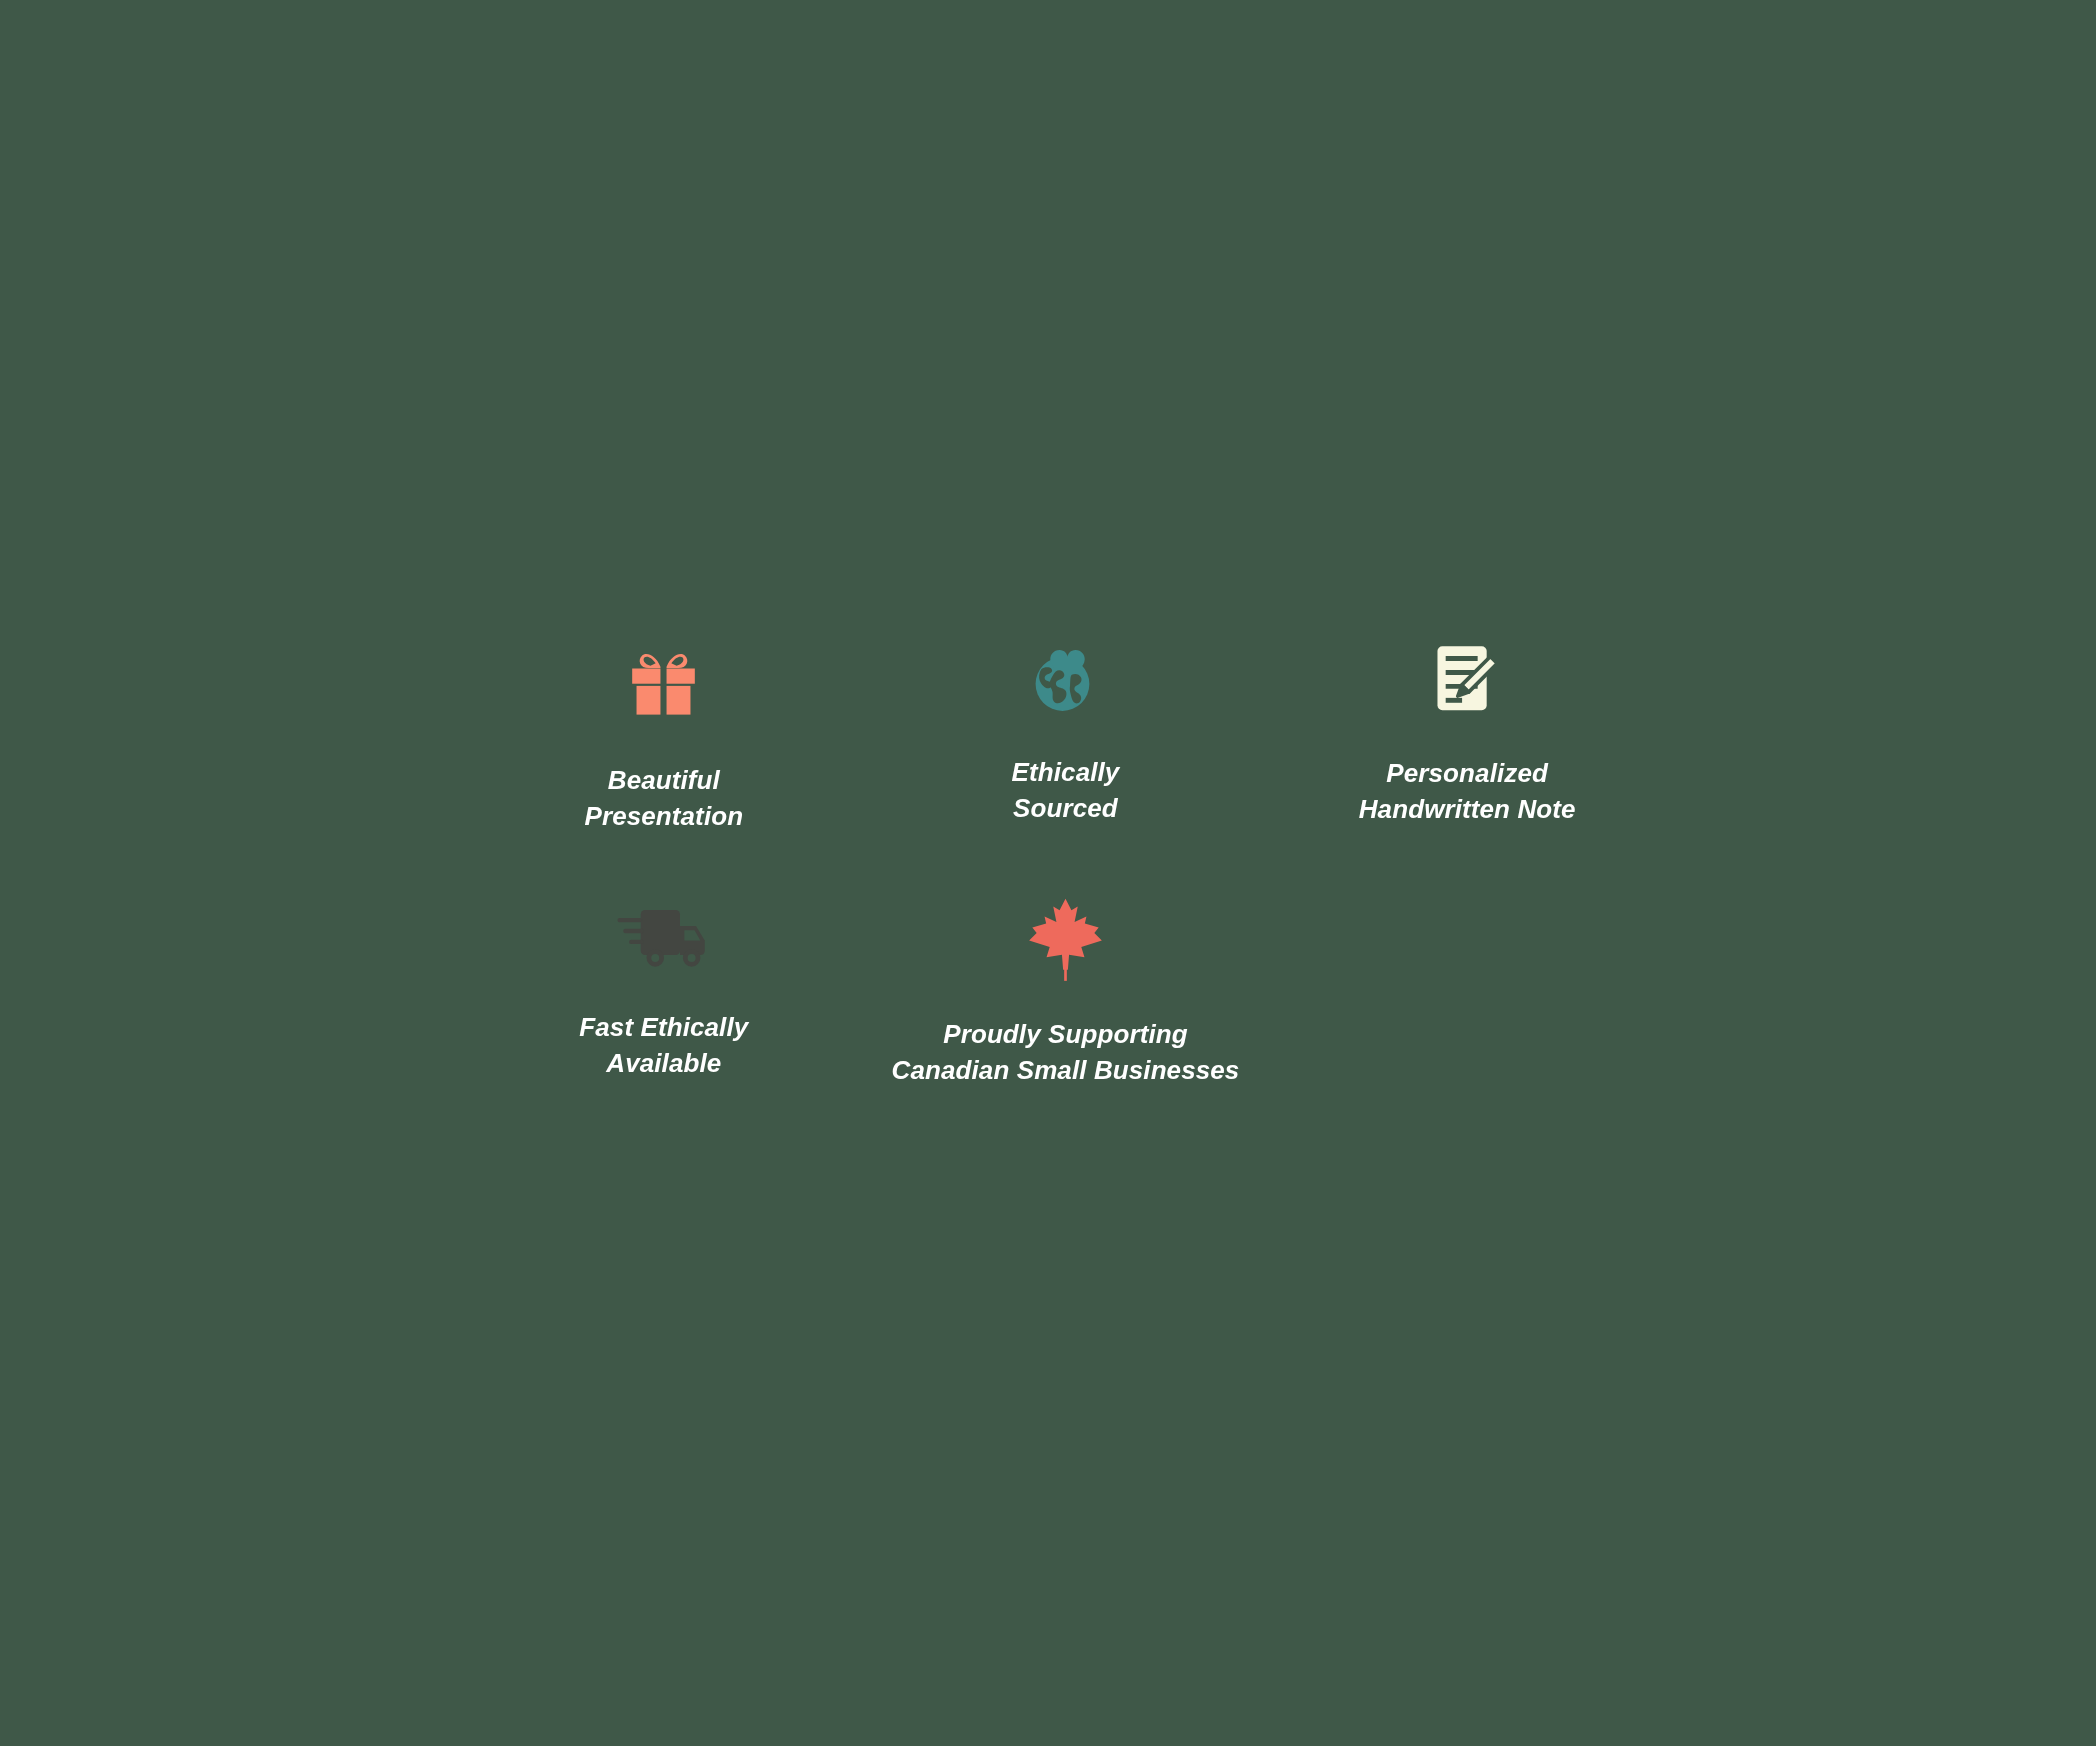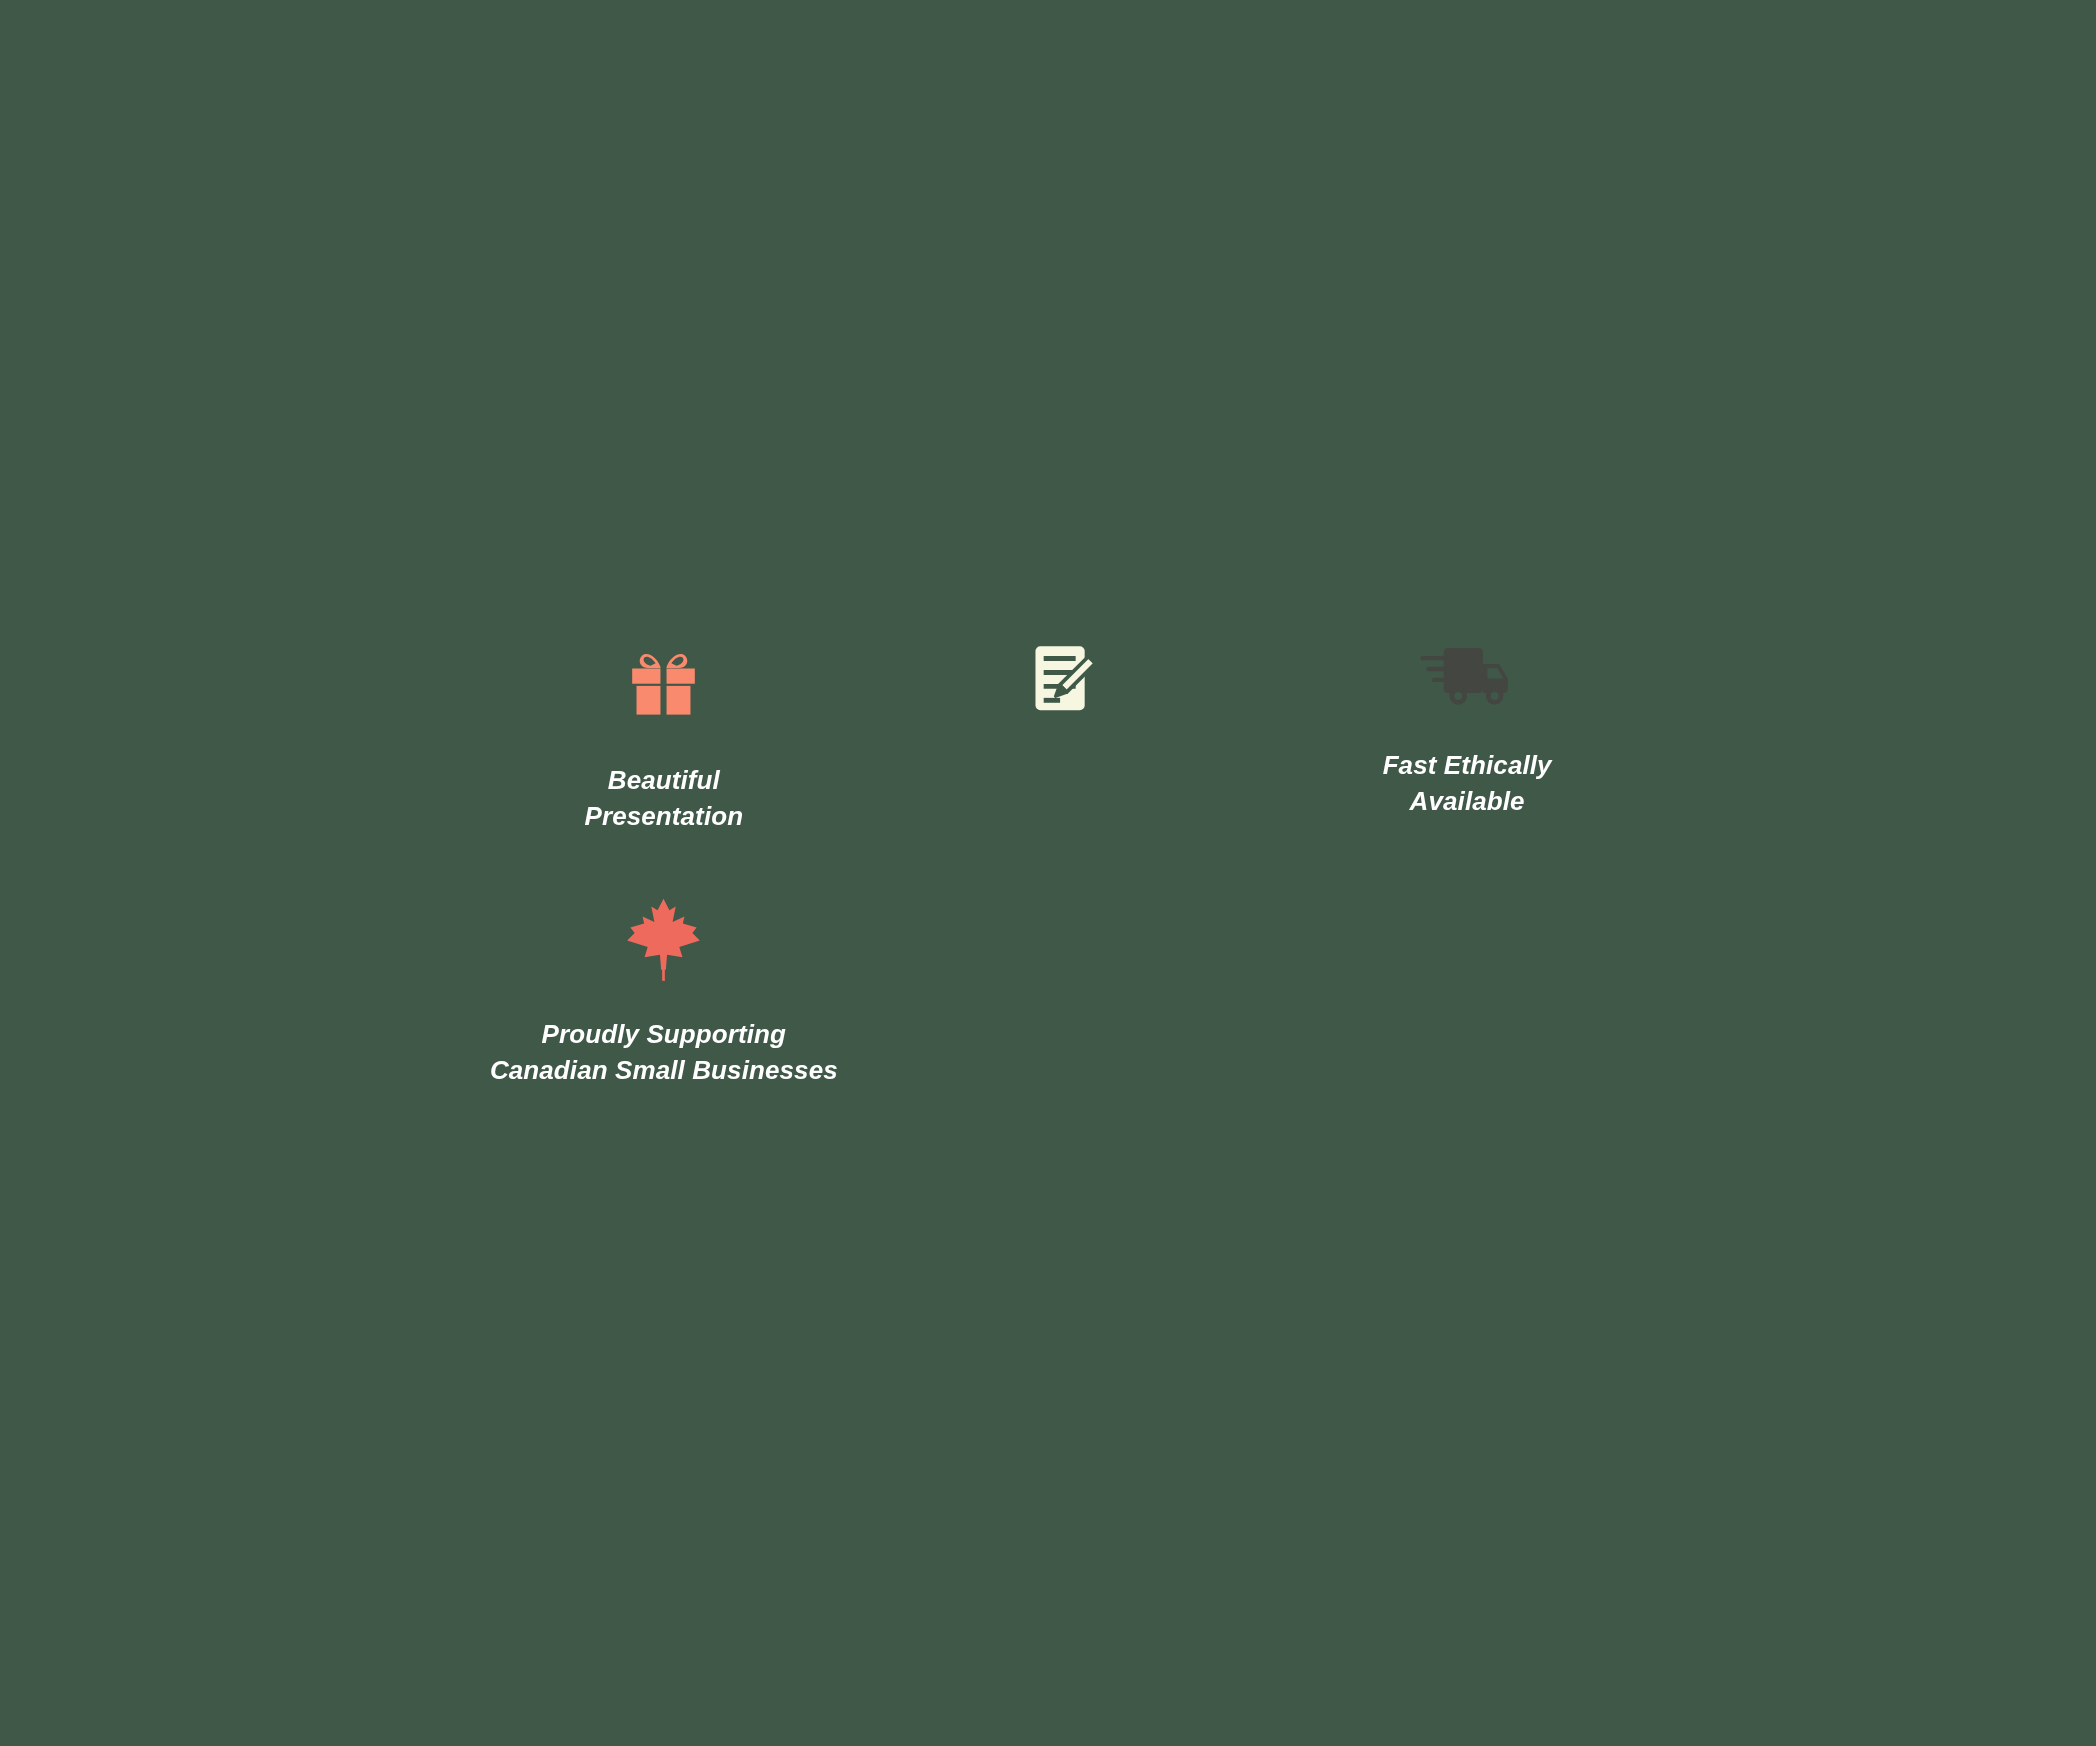--- a/index.html
+++ b/index.html
@@ -104,20 +104,50 @@
             <rect x="19" y="58.5" width="27.5" height="33"></rect>
 
             <rect x="53.5" y="58.5" width="27.5" height="33"></rect>
           </g>
         </svg>
       </div>
       <div class="badge-label">Beautiful
 Presentation</div>
     </div>
 
+    <div class="badge-cell row1 cell-globe">
+      <div class="badge-icon">
+        <svg width="84" height="84" viewBox="0 0 100 100" aria-hidden="true">
+          <g fill="#3D8A8A">
+
+            <circle cx="47" cy="56" r="32"></circle>
+
+            <path d="M62.5 15.5 C56.5 15.5 53.5 20 53 23.5 C52.5 20 49.5 15.5 43.5 15.5
+                     C36.5 15.5 32.5 21 32.5 26.5 C32.5 36 45 43.5 53 49.5
+                     C61 43.5 73.5 36 73.5 26.5 C73.5 21 69.5 15.5 62.5 15.5 Z"></path>
+          </g>
+          <g fill="#3F5848">
+
+            <path d="M22 38 C25 36 31 35 34 38 C36 41 33 43 30 44 C27 45 25 47 26 50
+                     C27 53 32 52 34 55 C36 58 33 61 30 61 C26 61 22 57 20 52
+                     C18.5 48 19 42 22 38 Z"></path>
+            <path d="M39 41 C43 38 48 40 49 44 C50 48 46 50 43 51 C40 52 38 55 40 58
+                     C42 61 47 60 50 63 C53 66 52 72 48 76 C45 79 40 80 37 77
+                     C34 74 36 69 35 65 C34 60 30 58 32 53 C34 48 36 44 39 41 Z"></path>
+            <path d="M58 45 C62 43 67 44 69 48 C71 52 68 56 65 57 C62 58 60 61 62 64
+                     C64 67 68 67 69 71 C70 74 68 78 65 79 C62 80 59 77 58 73
+                     C57 68 55 64 56 58 C56.5 52 56 47 58 45 Z"></path>
+
+            <path d="M53 23.5 C53 26 53 28 53 30 L53 23.5 Z"></path>
+          </g>
+        </svg>
+      </div>
+      <div class="badge-label">Ethically
+Sourced</div>
+    </div>
 
     <div class="badge-cell row1 cell-note">
       <div class="badge-icon">
         <svg width="82" height="82" viewBox="0 0 100 100" aria-hidden="true">
 
           <rect x="14" y="10" width="60" height="78" rx="6" ry="6" fill="#F7F6E0"></rect>
 
           <g stroke="#3F5848" stroke-width="6" stroke-linecap="butt">
             <line x1="24" y1="25" x2="63" y2="25"></line>
             <line x1="24" y1="42" x2="63" y2="42"></line>
@@ -125,20 +155,22 @@
             <line x1="24" y1="76" x2="44" y2="76"></line>
           </g>
 
           <g>
             <path d="M78.5 22.5 L87 31 L52 66 L43.5 57.5 Z" fill="#F7F6E0" stroke="#3F5848" stroke-width="4.5" stroke-linejoin="round"></path>
 
             <path d="M43.5 57.5 L52 66 L38.5 71 Z" fill="#3F5848" stroke="#3F5848" stroke-width="4" stroke-linejoin="round"></path>
           </g>
         </svg>
       </div>
+      <div class="badge-label">Personalized
+Handwritten Note</div>
     </div>
 
 
     <div class="badge-cell row2 cell-truck">
       <div class="badge-icon">
         <svg width="96" height="70" viewBox="0 0 132 96" aria-hidden="true">
           <g fill="#434641">
 
             <rect x="34" y="8" width="54" height="62" rx="6" ry="6"></rect>
 

